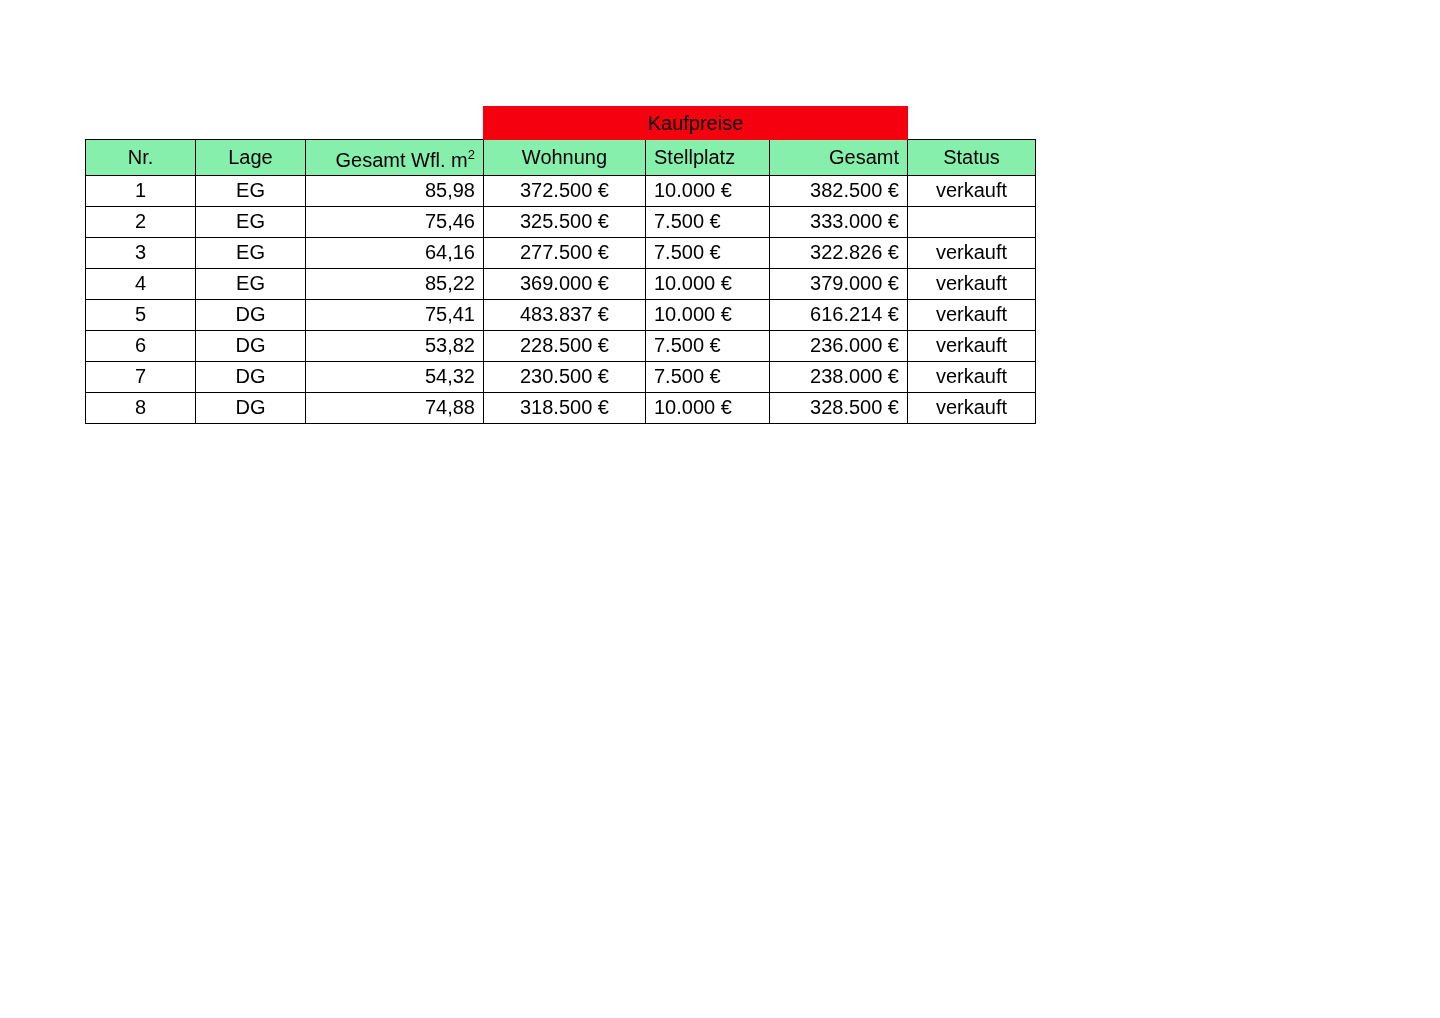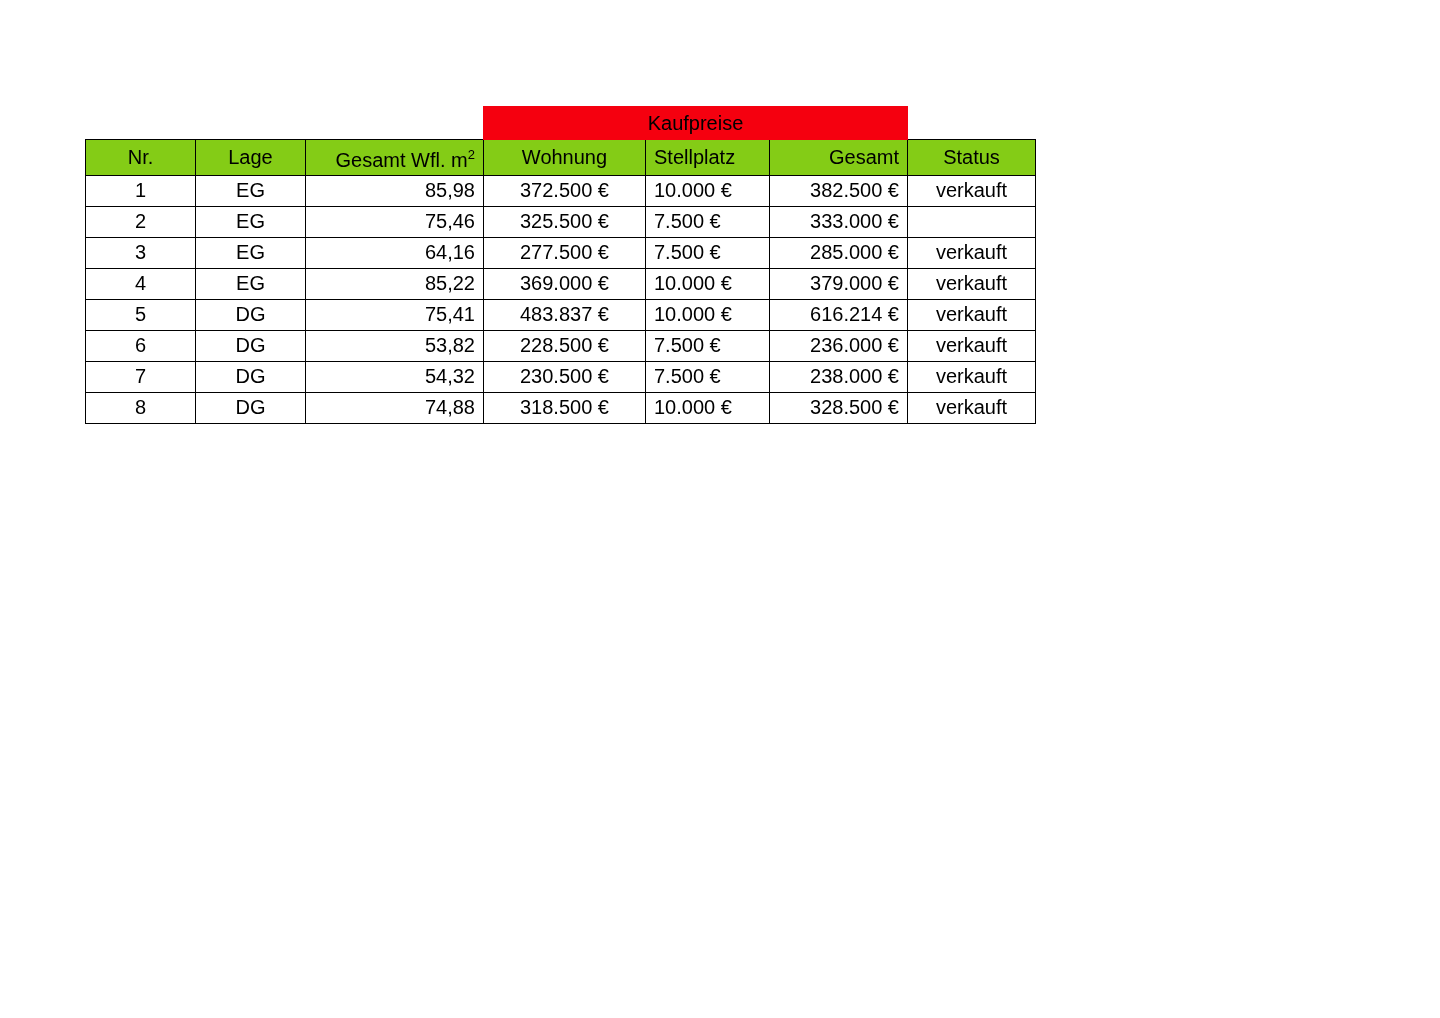--- a/index.html
+++ b/index.html
@@ -43,21 +43,21 @@
   }
   .group-head {
     background: #f5000f;
     color: #7b0d10;
     text-align: center;
     font-size: 20px;
     height: 33px !important;
     border: 1px solid #f5000f !important;
   }
   .col-head {
-    background: #84cc16;
+    background: #86efac;
     color: #7b0d10;
     text-align: center;
     font-size: 20px;
     height: 32px !important;
   }
   .c-nr { width: 110px; text-align: center; }
   .c-lage { width: 110px; text-align: center; }
   .c-wfl { width: 178px; text-align: right; }
   .c-wohnung { width: 162px; text-align: center; }
   .c-stellplatz { width: 124px; text-align: left; }
@@ -108,21 +108,21 @@
         <td class="c-stellplatz">7.500 €</td>
         <td class="c-gesamt">333.000 €</td>
         <td class="c-status"></td>
       </tr>
       <tr>
         <td class="c-nr">3</td>
         <td class="c-lage">EG</td>
         <td class="c-wfl">64,16</td>
         <td class="c-wohnung">277.500 €</td>
         <td class="c-stellplatz">7.500 €</td>
-        <td class="c-gesamt">285.000 €</td>
+        <td class="c-gesamt">322.826 €</td>
         <td class="c-status">verkauft</td>
       </tr>
       <tr>
         <td class="c-nr">4</td>
         <td class="c-lage">EG</td>
         <td class="c-wfl">85,22</td>
         <td class="c-wohnung">369.000 €</td>
         <td class="c-stellplatz">10.000 €</td>
         <td class="c-gesamt">379.000 €</td>
         <td class="c-status">verkauft</td>

